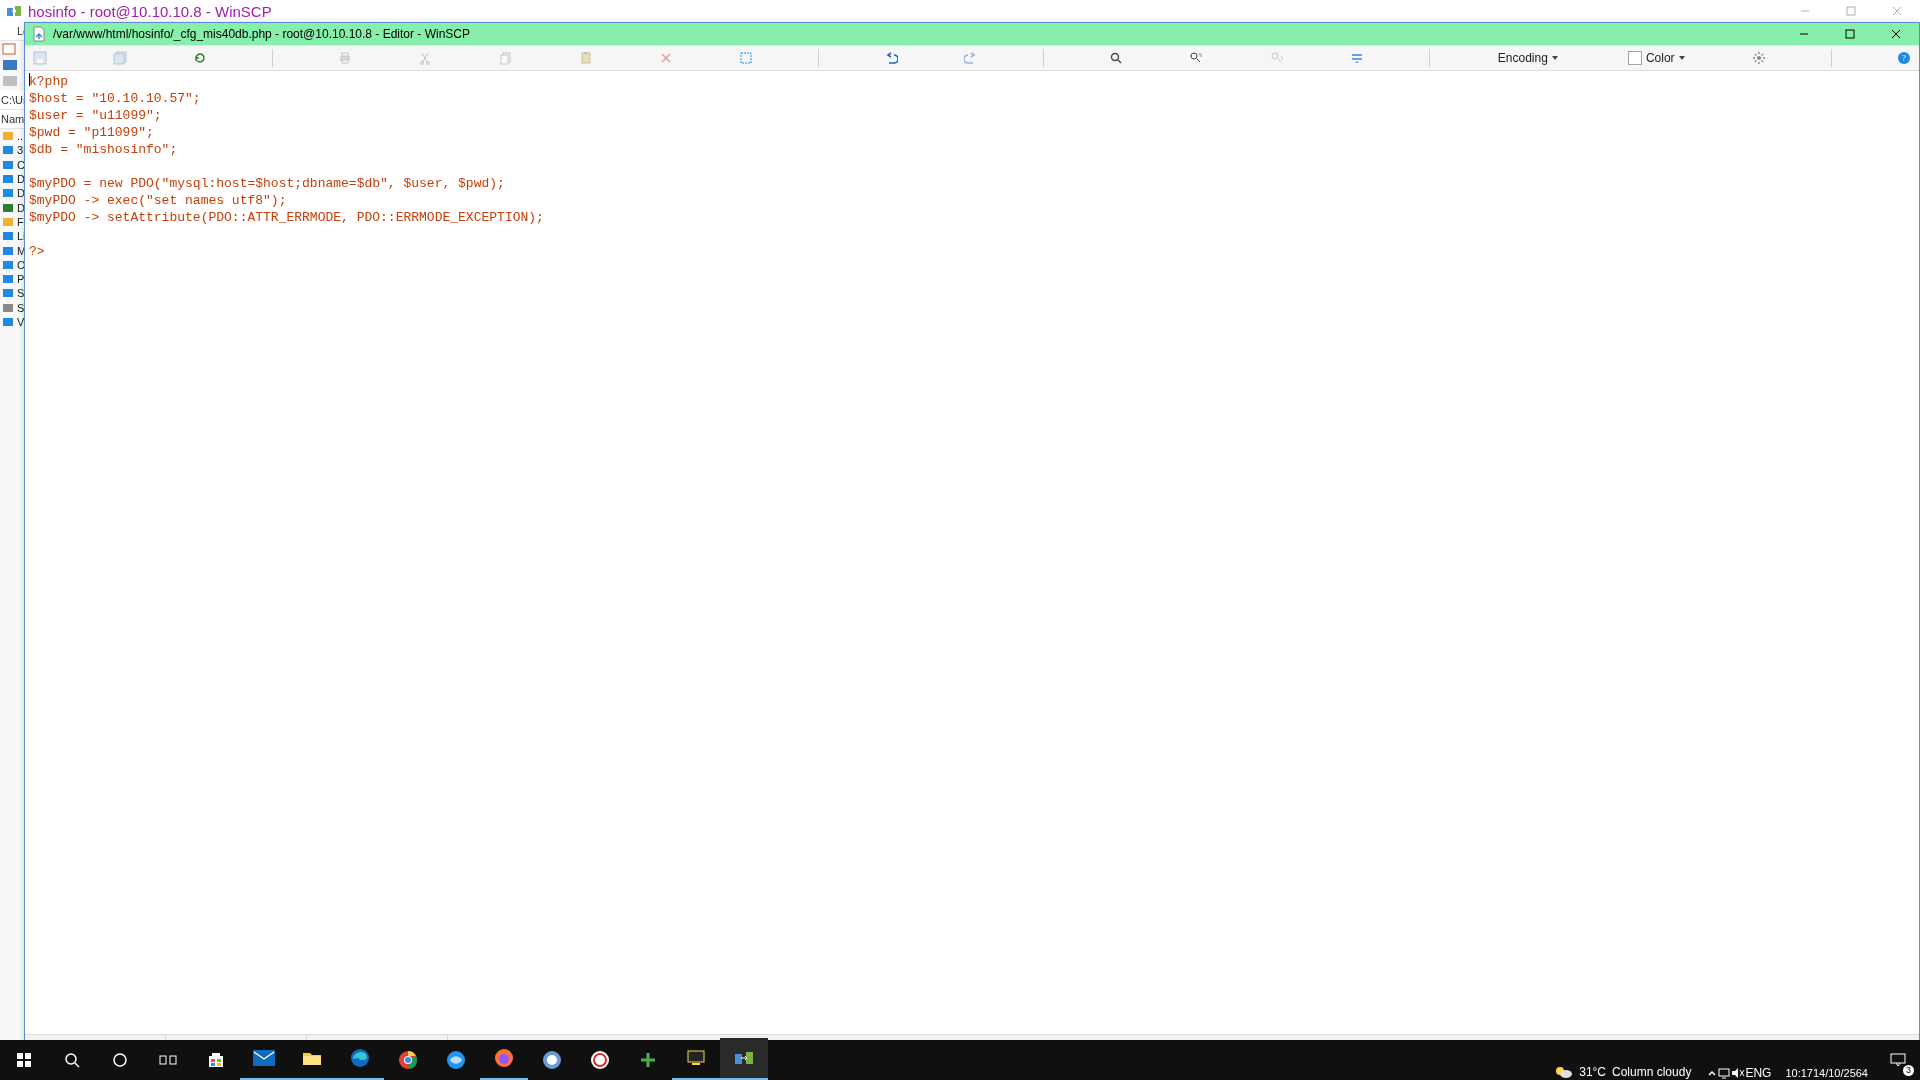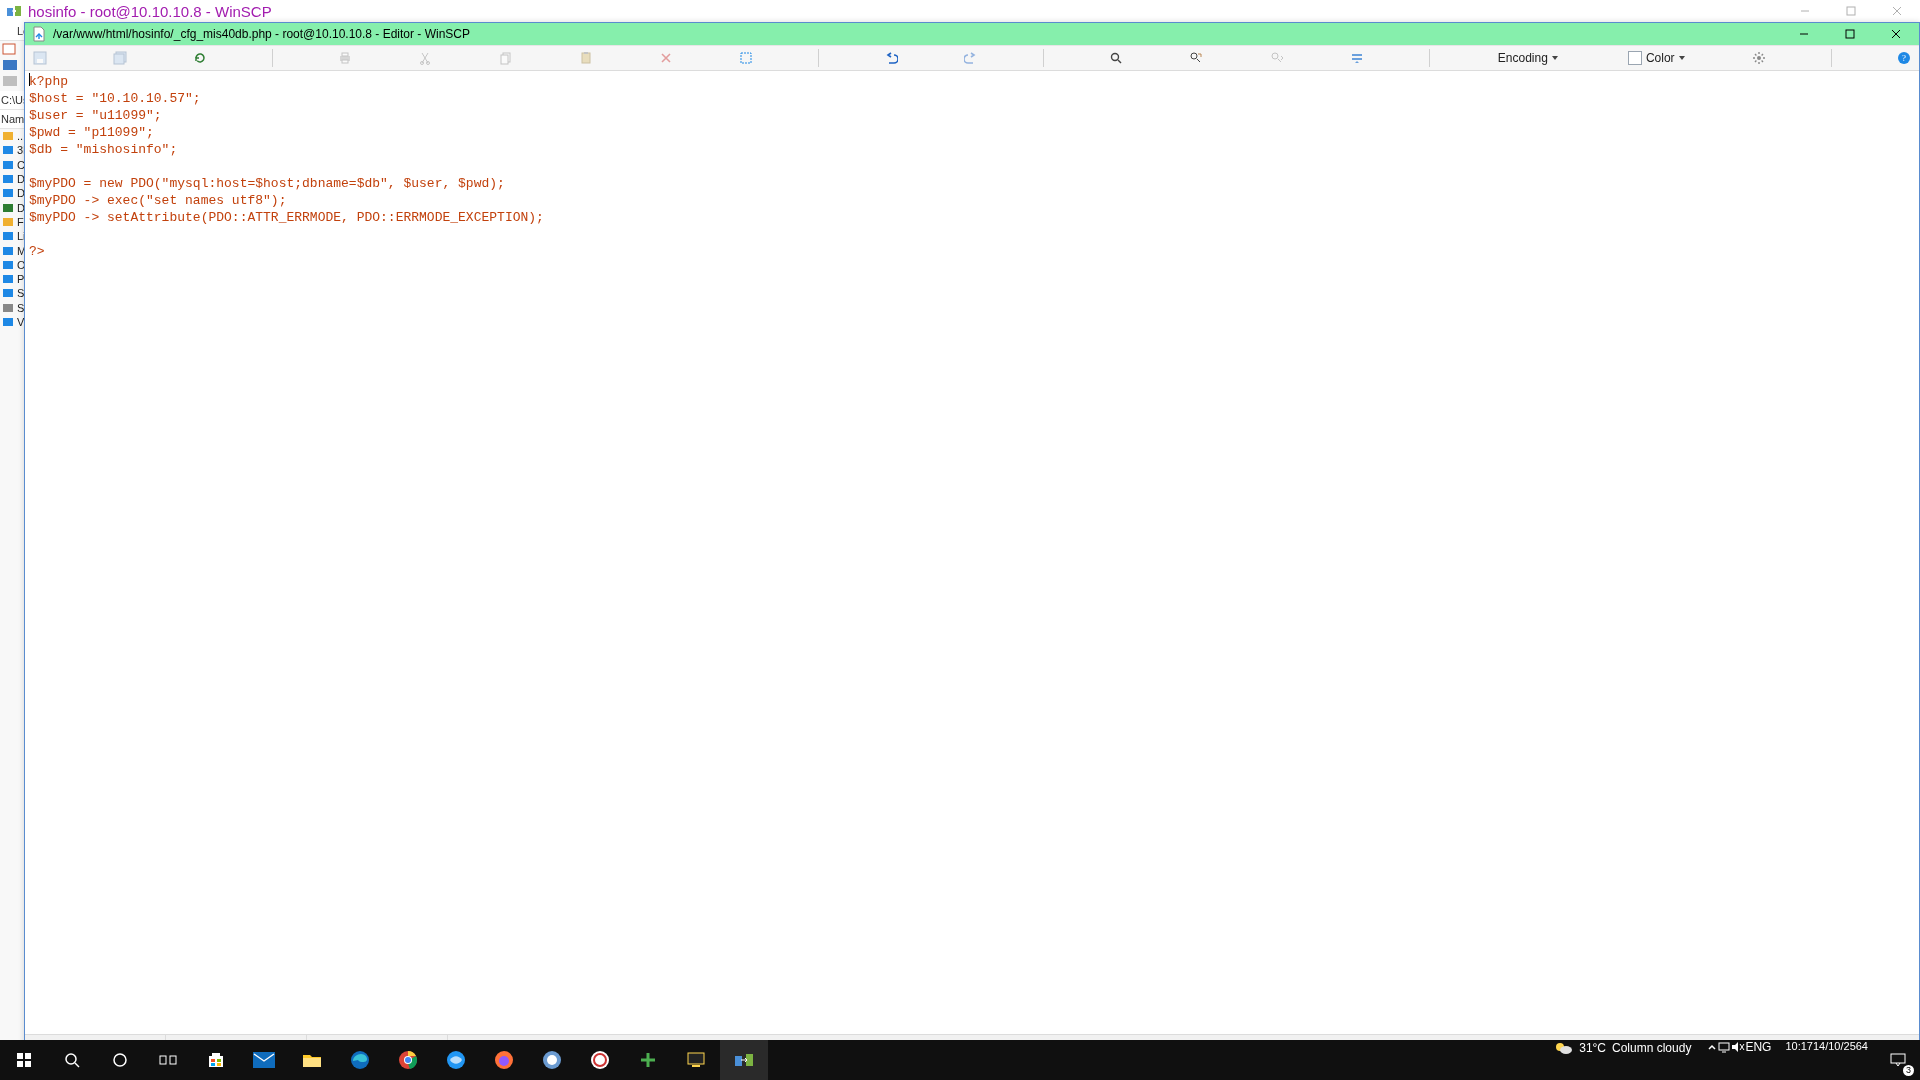--- a/index.html
+++ b/index.html
@@ -59,21 +59,21 @@
   .cursor{position:absolute;left:4px;top:2px;width:1px;height:13px;
     background:#000;}
   .ed-status{height:18px;background:#f1f1f1;border-top:1px solid #dcdcdc;
     display:flex;align-items:center;font-size:11px;color:#333;}
   .ed-status .cell{padding:0 10px;border-right:1px solid #dcdcdc;height:100%;
     display:flex;align-items:center;}
   .ed-status .cell.wide{min-width:120px;}
 
   
   .taskbar{position:absolute;left:0;right:0;bottom:0;height:40px;
-    background:#101010;display:flex;align-items:flex-start;color:#fff;
+    background:#101010;display:flex;align-items:flex-end;color:#fff;
     font-size:12px;}
   .taskbar .tb-btn{width:48px;height:40px;display:flex;align-items:center;
     justify-content:center;}
   .taskbar .tb-btn.active{background:#2a2a2a;border-bottom:2px solid #76b9ed;}
   .taskbar .tb-btn.running{border-bottom:2px solid #76b9ed;}
   .taskbar .spacer{flex:1 1 auto;}
   .taskbar .weather{display:flex;align-items:center;gap:6px;padding:0 10px;}
   .taskbar .tray{display:flex;align-items:center;gap:0;padding:0 6px;}
   .taskbar .clock{display:flex;flex-direction:row;align-items:flex-end;
     padding:0 8px;line-height:13px;font-size:11px;}

